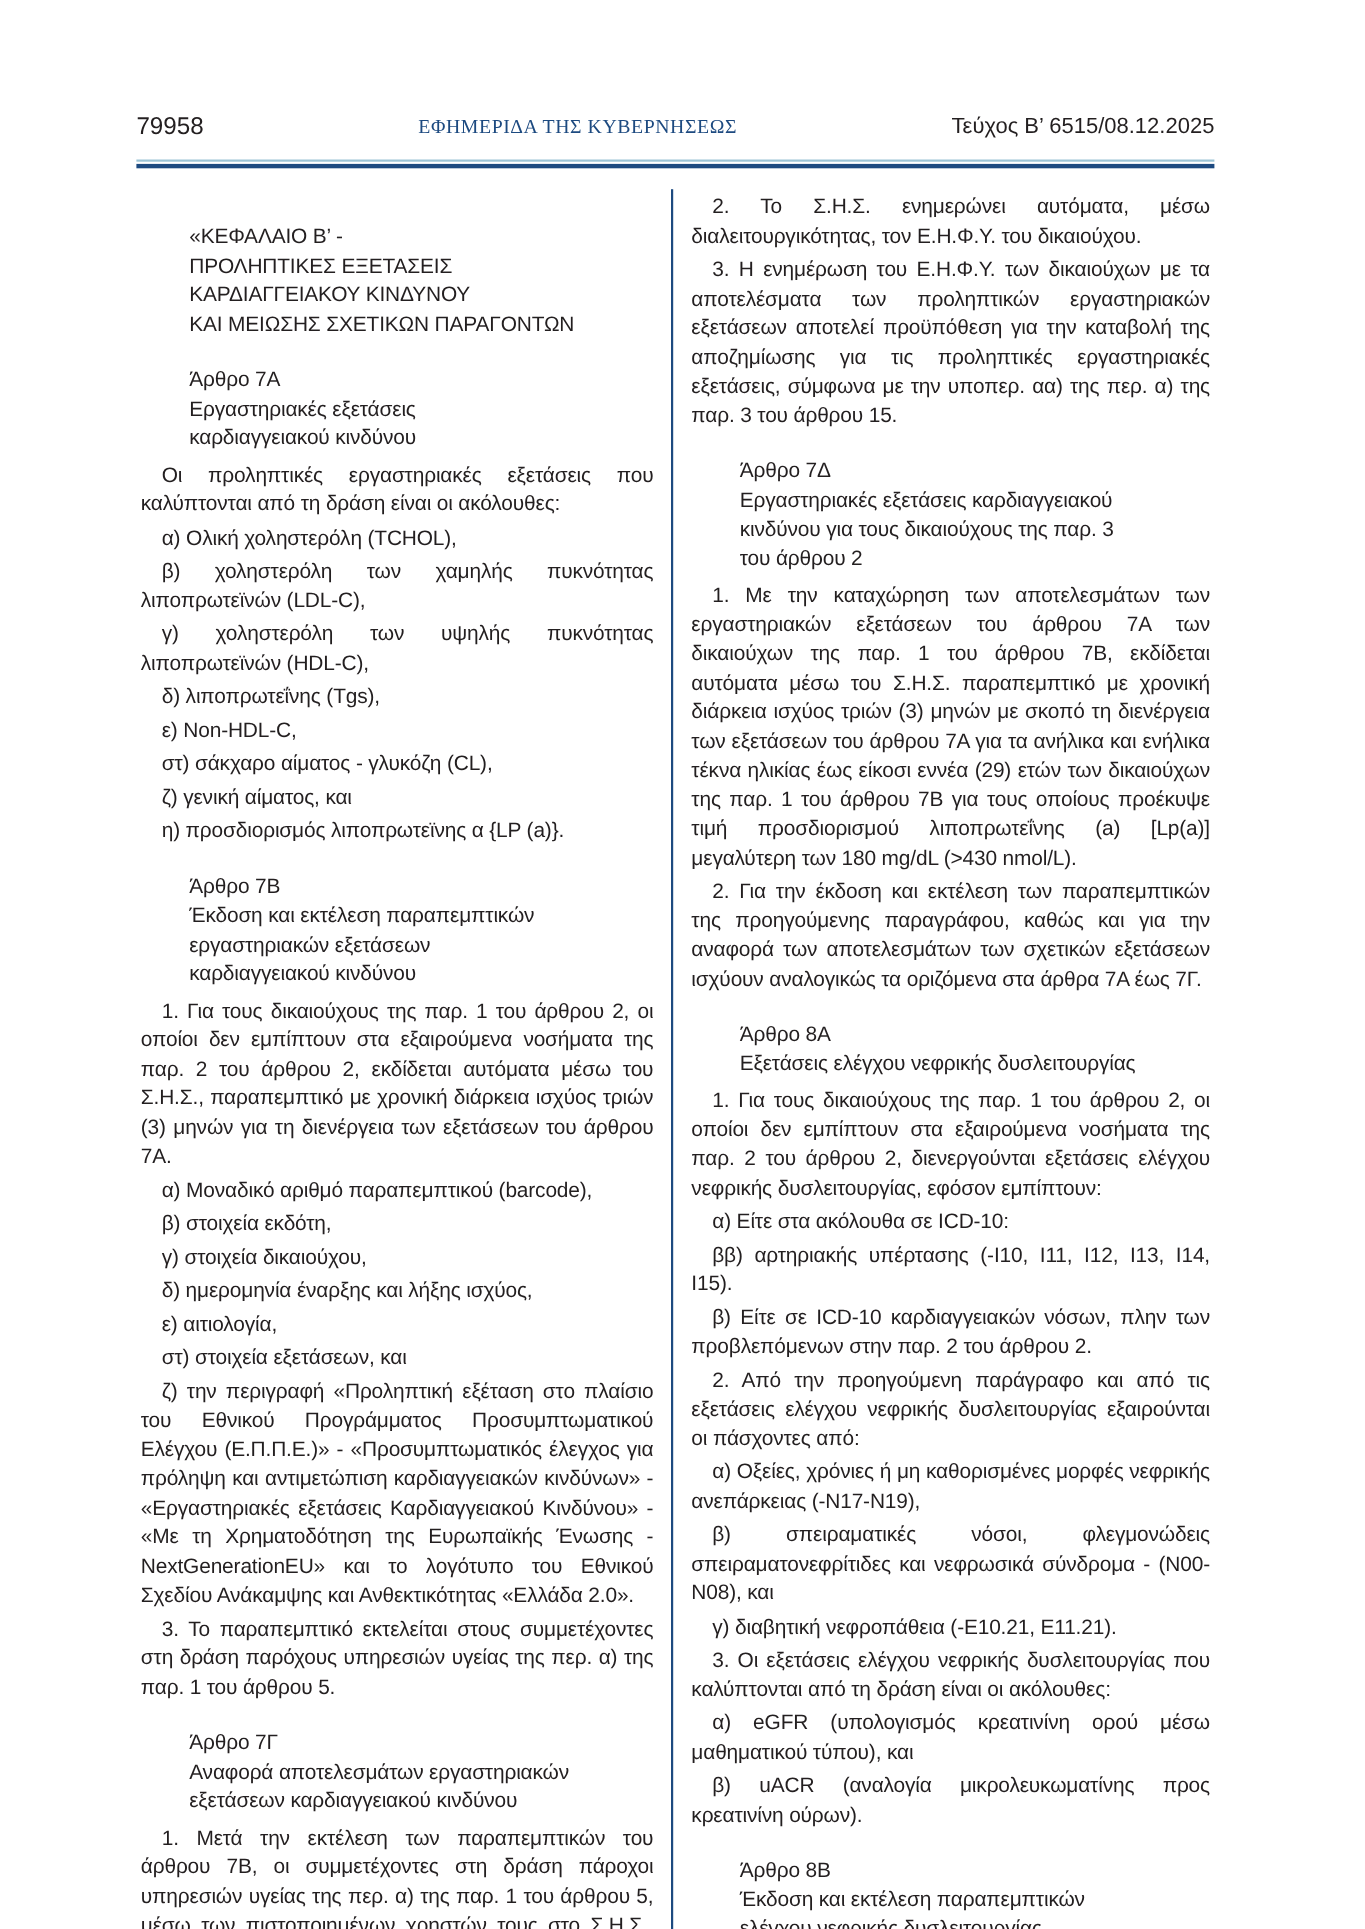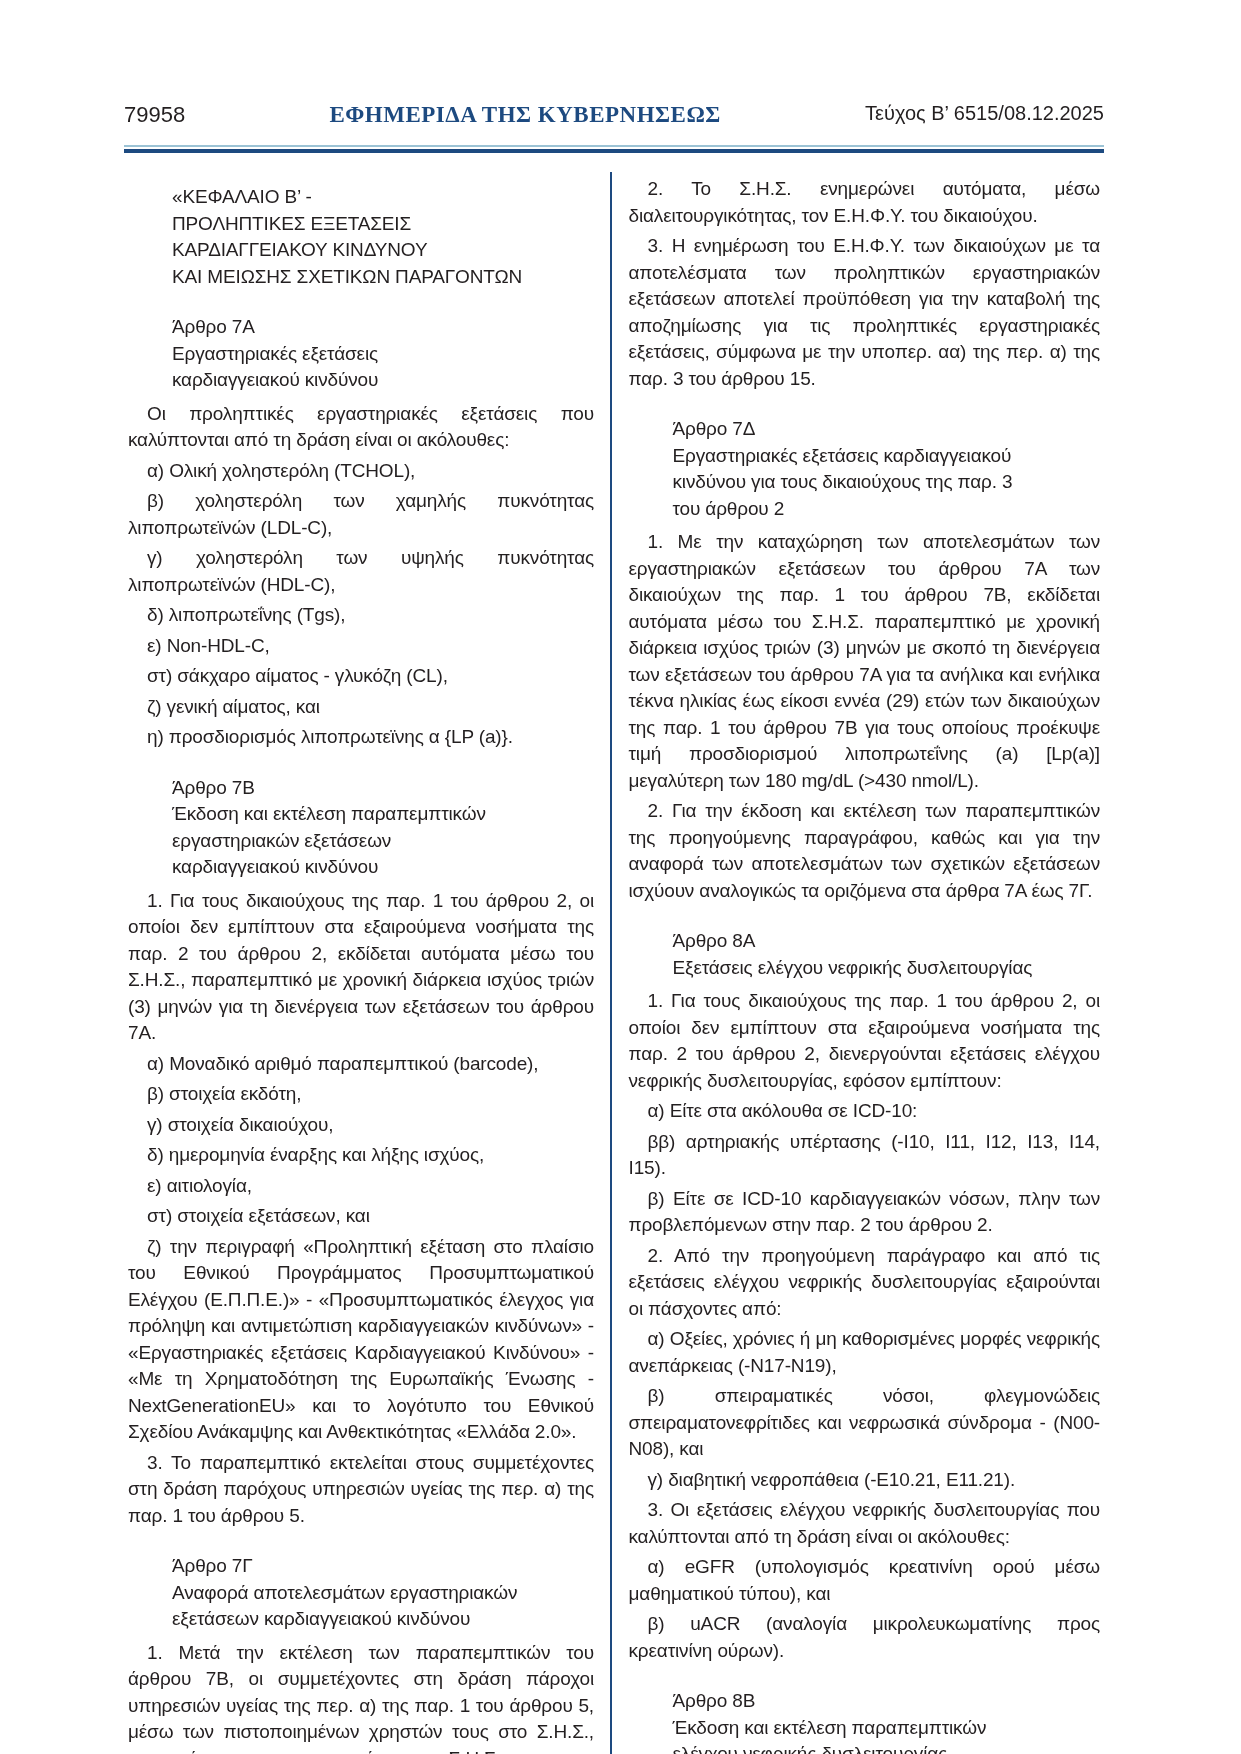--- a/index.html
+++ b/index.html
@@ -4,47 +4,47 @@
 <style>
   html,body { margin:0; padding:0; background:#ffffff; }
   .page {
     position:relative; width:1241px; height:1754px; overflow:hidden;
     background:#ffffff; color:#231f20;
     font-family:"Liberation Sans","DejaVu Sans",sans-serif;
   }
   
   .header-row {
     position:absolute; left:124px; top:102px; width:980px;
-    display:flex; align-items:flex-start;
+    display:flex; align-items:center;
   }
   .page-number { font-size:22px; color:#231f20; letter-spacing:0; }
   .gazette-title {
     flex:1; text-align:center;
     font-family:"Liberation Serif","DejaVu Serif",serif;
-    font-weight:bold; font-size:23px; color:#1d4a80; letter-spacing:0.5px;
+    font-weight:normal; font-size:18px; color:#1d4a80; letter-spacing:0.5px;
   }
   .issue-info { font-size:20px; color:#231f20; white-space:nowrap; }
   .header-rule { position:absolute; left:124px; top:145px; width:980px; }
   .header-rule .thin  { height:1.5px; background:#9cc3d5; }
   .header-rule .gap   { height:2px; background:transparent; }
   .header-rule .thick { height:4px; background:#1d4a80; }
   
   .content {
     position:absolute; left:124px; top:172px; width:980px;
     display:flex; align-items:stretch;
   }
   .col { font-size:19px; line-height:26.5px; letter-spacing:-0.15px; text-align:justify; }
   .col-left  { width:474px; }
   .col-right { flex:1; }
   .v-divider { width:1.5px; background:#1d4a80; margin:0 13px 0 12px; }
   .para { text-indent:19px; margin:4px; }
   .heading {
     margin:24px 0 7px 48px; white-space:pre-line; text-align:left; text-indent:0;
   }
-  .heading.first { margin-top:12px; }
+  .heading.first { margin-top:31px; }
 </style>
 </head>
 <body>
 
 <div class="page">
 
   <div class="header-row">
     <span class="page-number">79958</span>
     <span class="gazette-title">ΕΦΗΜΕΡΙΔΑ ΤΗΣ ΚΥΒΕΡΝΗΣΕΩΣ</span>
     <span class="issue-info">Τεύχος Β’ 6515/08.12.2025</span>

